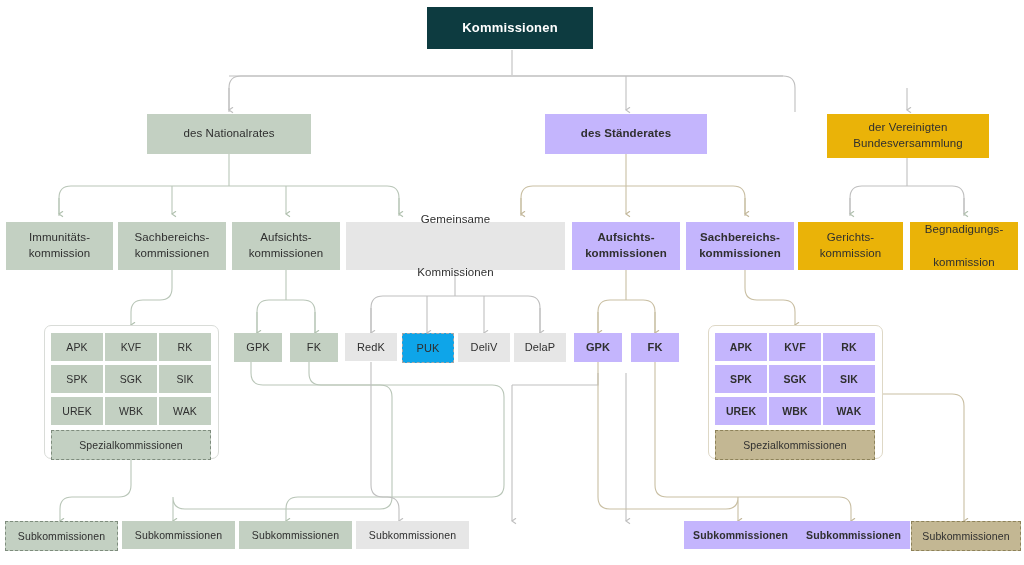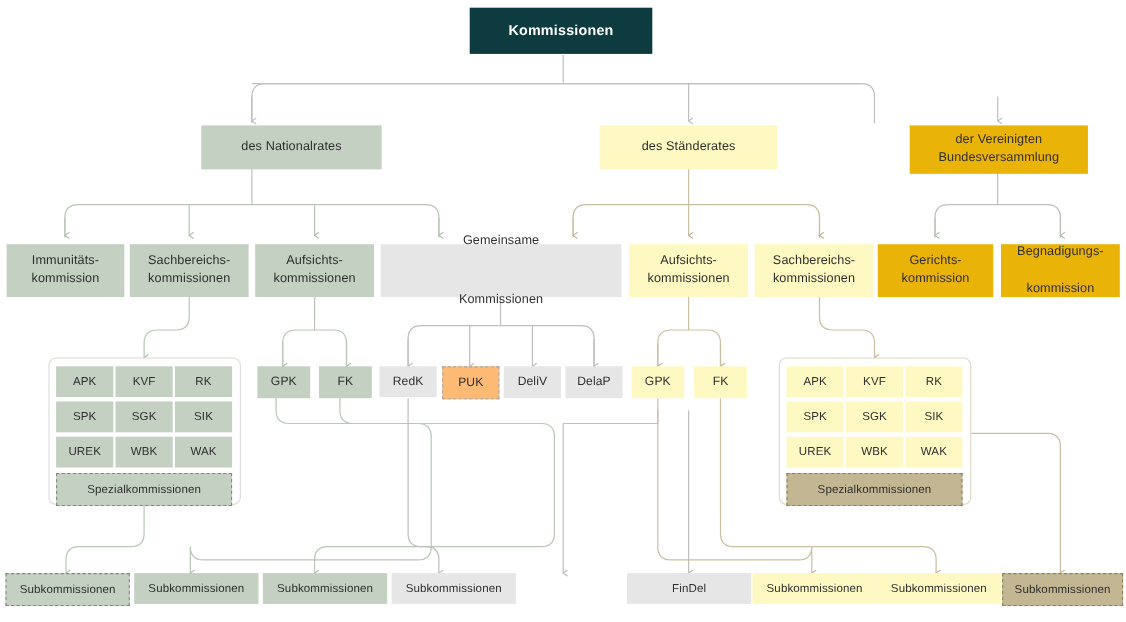--- a/index.html
+++ b/index.html
@@ -40,33 +40,33 @@
     z-index: 3;
   }
   .node.root {
     background: #0d3b40;
     color: #ffffff;
     font-weight: bold;
     font-size: 13px;
     letter-spacing: .2px;
   }
   .node.green    { background: #c3d0c2; }
-  .node.tan      { background: #fef9c3; }
+  .node.tan      { background: #c4b5fd; font-weight: bold; }
   .node.grey     { background: #e6e6e6; }
   .node.greyblue { background: #eab308; }
   .node.dashed-green {
     background: #c3d0c2;
     border: 1.3px dashed #7e8c7d;
   }
   .node.dashed-tan {
     background: #c3b793;
     border: 1.3px dashed #8d8259;
   }
   .node.dashed-grey {
-    background: #fdba74;
+    background: #0ea5e9;
     border: 1.3px dashed #a8a8a8;
   }
   .group-box {
     position: absolute;
     box-sizing: border-box;
     border: 1px solid #d9dcd8;
     border-radius: 7px;
     background: #ffffff;
     z-index: 2;
   }
@@ -160,21 +160,21 @@
       <path d="M598,362 L598,497 Q598,509 610,509 L726,509 Q738,509 738,497 L738,497 L738,521" stroke="#c9bfa3" marker-end="url(#ah-t)"></path>
 
       <path d="M655,362 L655,485 Q655,497 667,497 L839,497 Q851,497 851,509 L851,521" stroke="#c9bfa3" marker-end="url(#ah-t)"></path>
 
       <path d="M878,394 L952,394 Q964,394 964,406 L964,509 L964,521" stroke="#c9bfa3" marker-end="url(#ah-t)"></path>
     </g>
   </svg>
 
   <div class="node root" style="left:427px; top:7px; width:166px; height:42px;">Kommissionen</div>
 
-  <div class="node green" style="left:147px; top:114px; width:164px; height:40px;margin-left:36px;">des Nationalrates</div>
+  <div class="node green" style="left:147px; top:114px; width:164px; height:40px;">des Nationalrates</div>
 
   <div class="node tan" style="left:545px; top:114px; width:162px; height:40px;">des Ständerates</div>
 
   <div class="node greyblue" style="left:827px; top:114px; width:162px; height:44px; flex-direction:column;">
     <span>der Vereinigten</span>
     <span>Bundesversammlung</span>
   </div>
 
   <div class="node green" style="left:6px; top:222px; width:107px; height:48px; flex-direction:column;">
     <span>Immunitäts-</span>
@@ -250,18 +250,17 @@
   <div class="node grey small" style="left:458px; top:333px; width:52px; height:29px;">DeliV</div>
   <div class="node grey small" style="left:514px; top:333px; width:52px; height:29px;">DelaP</div>
 
   <div class="node tan small" style="left:574px; top:333px; width:48px; height:29px;">GPK</div>
   <div class="node tan small" style="left:631px; top:333px; width:48px; height:29px;">FK</div>
 
   <div class="node dashed-green tiny" style="left:5px; top:521px; width:113px; height:28px;">Subkommissionen</div>
   <div class="node green tiny" style="left:122px; top:521px; width:113px; height:28px;">Subkommissionen</div>
   <div class="node green tiny" style="left:239px; top:521px; width:113px; height:28px;">Subkommissionen</div>
   <div class="node grey tiny" style="left:356px; top:521px; width:113px; height:28px;">Subkommissionen</div>
-  <div class="node grey tiny" style="left:570px; top:521px; width:113px; height:28px;">FinDel</div>
   <div class="node tan tiny" style="left:684px; top:521px; width:113px; height:28px;">Subkommissionen</div>
   <div class="node tan tiny" style="left:797px; top:521px; width:113px; height:28px;">Subkommissionen</div>
   <div class="node dashed-tan tiny" style="left:911px; top:521px; width:110px; height:28px;">Subkommissionen</div>
 
 </div>
 
 </body></html>

